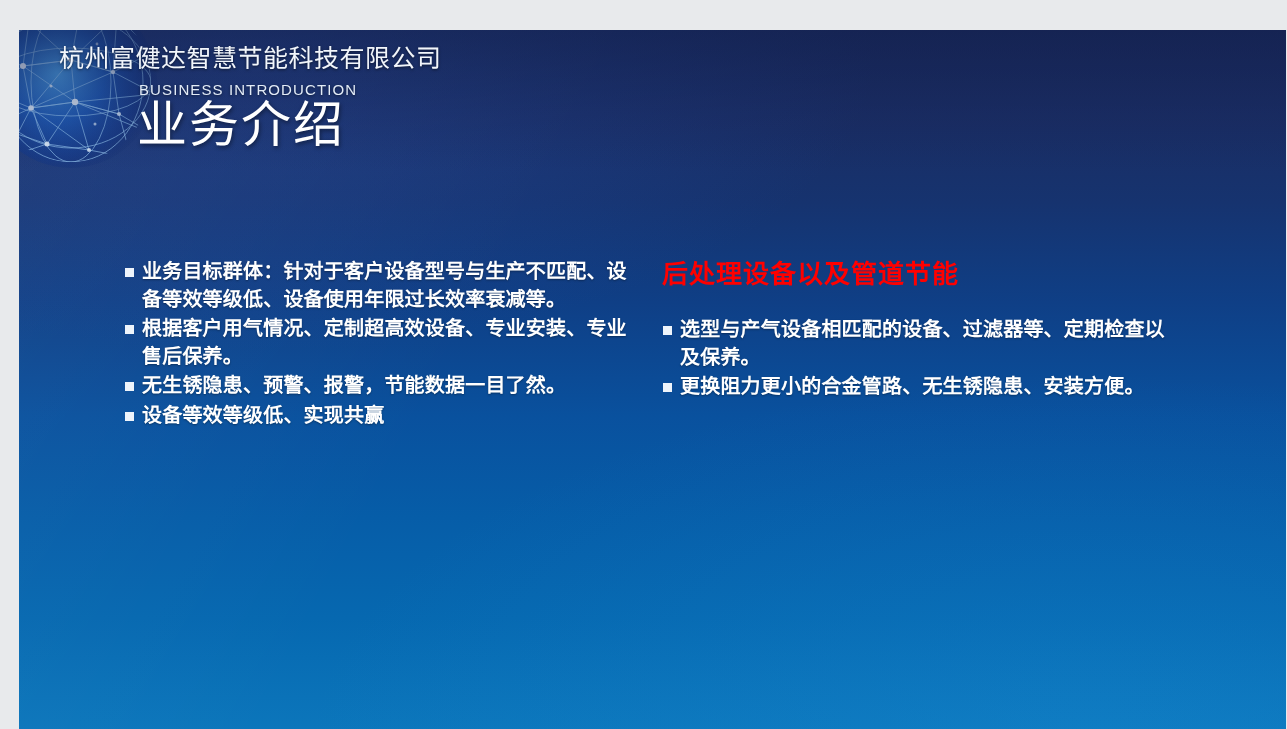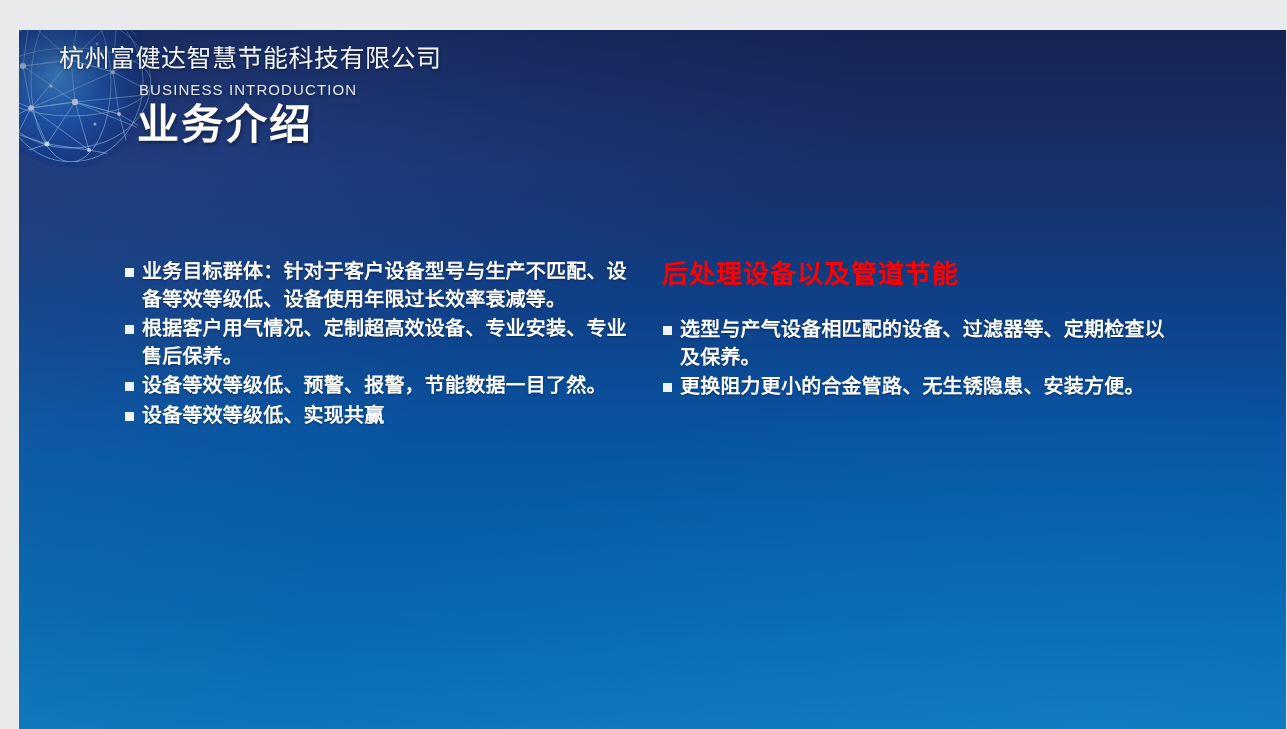--- a/index.html
+++ b/index.html
@@ -97,23 +97,23 @@
     letter-spacing: 1.1px;
     color: #e3ecf7;
     white-space: nowrap;
     text-shadow: 0 1px 3px rgba(0,0,0,0.5);
   }
   #page-title {
     position: absolute;
     left: 118px;
     top: 70px;
     z-index: 5;
-    font-size: 42px;
+    font-size: 50px;
     line-height: 50px;
-    font-weight: bold;
+    font-weight: normal;
     color: #ffffff;
     letter-spacing: 2px;
     white-space: nowrap;
     text-shadow: 1px 2px 4px rgba(0,0,0,0.45);
   }
 
   
   #content {
     position: absolute;
     left: 0;
@@ -251,21 +251,21 @@
         </li>
         <li>
           <span class="marker"></span>
         </li>
         <li>
           <span class="marker"></span>
           <span>根据客户用气情况、定制超高效设备、专业安装、专业售后保养。</span>
         </li>
         <li>
           <span class="marker"></span>
-          <span>设备等效等级低、预警、报警，节能数据一目了然。</span>
+          <span>无生锈隐患、预警、报警，节能数据一目了然。</span>
         </li>
         <li>
           <span class="marker"></span>
           <span>设备等效等级低、实现共赢</span>
         </li>
       </ul>
     </div>
 
     <div class="column right">
       <h2 class="sec-heading">后处理设备以及管道节能</h2>

